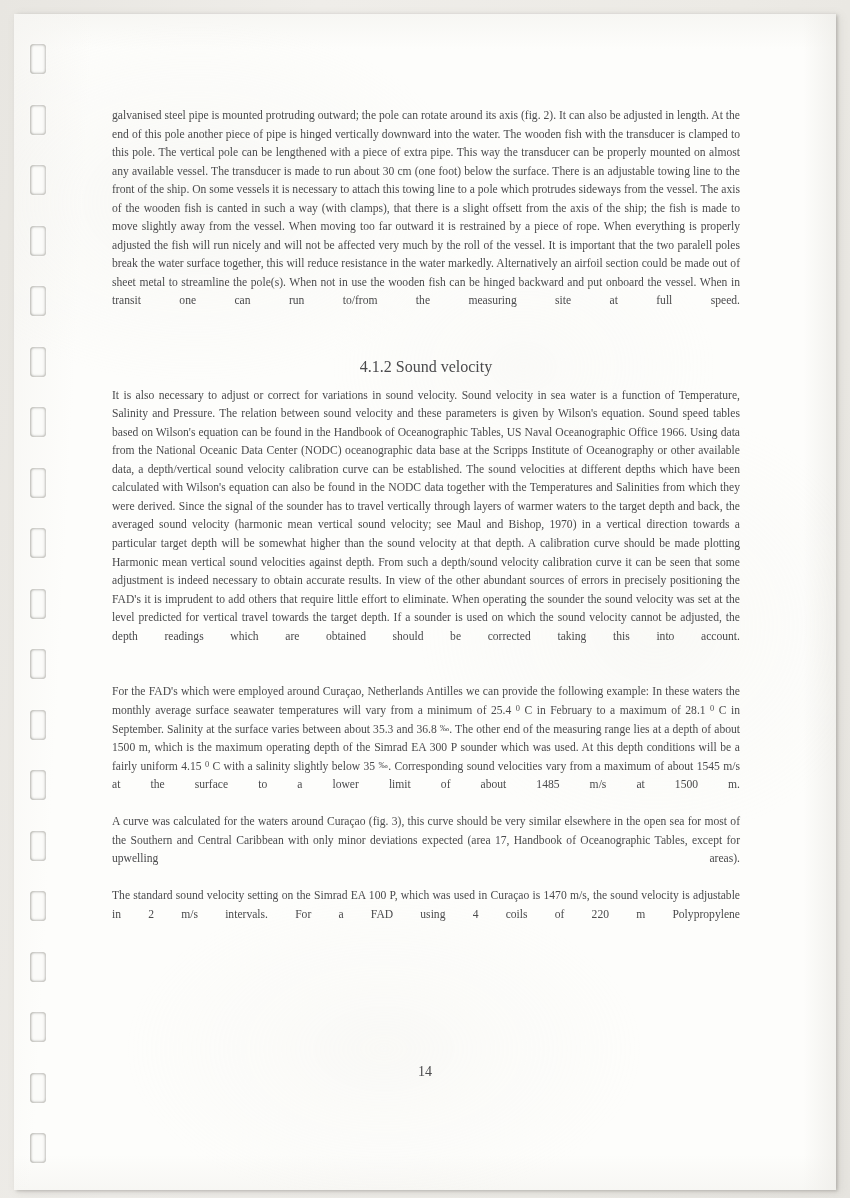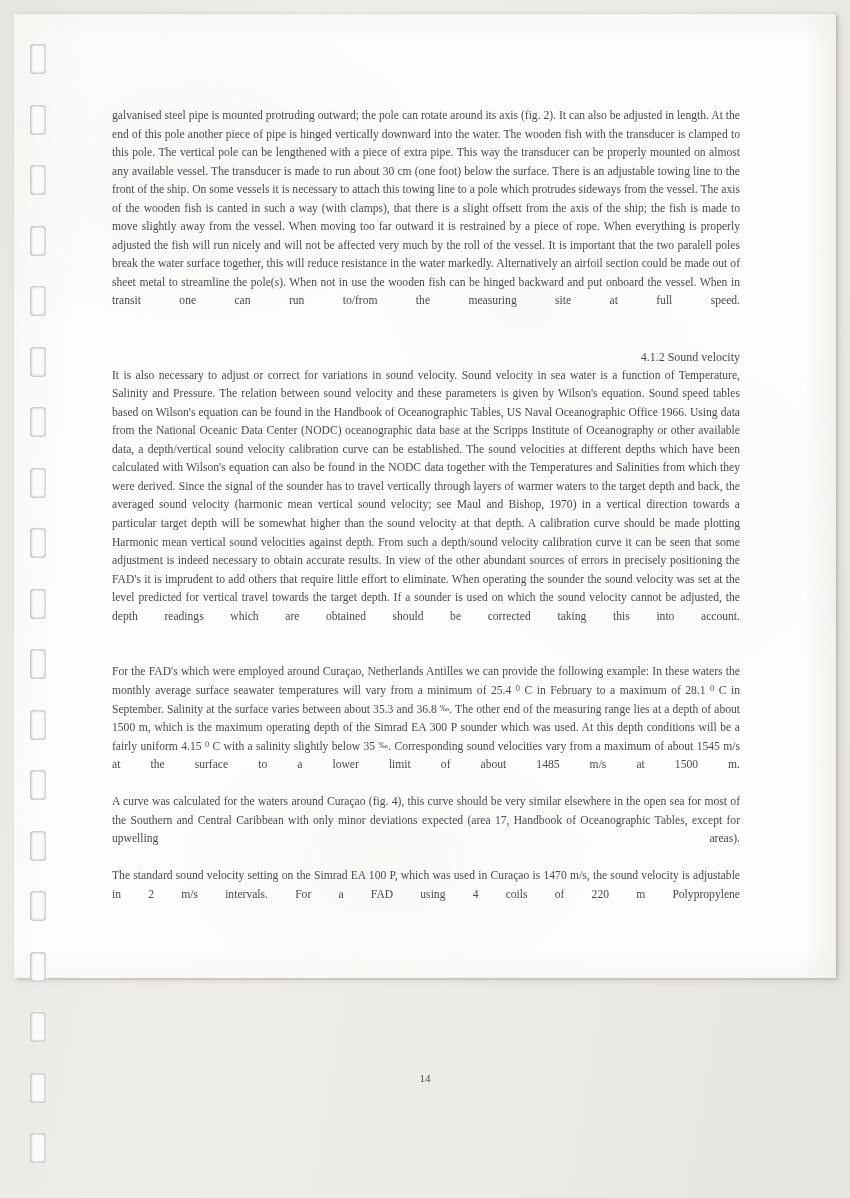--- a/index.html
+++ b/index.html
@@ -23,21 +23,21 @@
     background:
       linear-gradient(100deg, #e8e6e1 0%, #efedE9 30%, #eceae5 70%, #e6e4df 100%);
   }
 
   
   #paper {
     position: absolute;
     left: 14px;
     top: 14px;
     width: 822px;
-    height: 964px;
+    height: 1176px;
     background:
       linear-gradient(93deg,  rgba(246,245,242,0.85) 0%, rgba(255,255,255,0) 9%),
       linear-gradient(270deg, rgba(238,237,233,0.75) 0%, rgba(255,255,255,0) 4%),
       linear-gradient(180deg, rgba(243,242,238,0.6) 0%, rgba(255,255,255,0) 3%),
       linear-gradient(0deg,   rgba(243,242,238,0.55) 0%, rgba(255,255,255,0) 3%),
       #fdfdfb;
     box-shadow:
       1.5px 1px 3px rgba(120,118,112,0.40),
       3px 2px 9px rgba(120,118,112,0.16);
   }
@@ -92,25 +92,25 @@
   }
   .para {
     margin: 0;
     text-align: justify;
     text-justify: inter-word;
     hyphens: none;
   }
   .para-gap  { height: 18.55px; }
 
   .section-heading {
-    margin: 0;
-    font-size: 12px;
+    margin: 10px;
+    font-size: 16px;
     font-weight: normal;
     line-height: 18.55px;
-    text-align: right;
+    text-align: center;
   }
 
   
   .para:after {
     content: "";
     display: inline-block;
     width: 100%;
   }
 
   sup.deg {
@@ -125,23 +125,22 @@
     letter-spacing: -0.1px;
   }
 
   
   #page-number {
     position: absolute;
     left: 0;
     top: 1050px;
     width: 822px;
     text-align: center;
-    font-size: 11px;
+    font-size: 14px;
     color: #4a4a4c;
-    margin-top: 8px;
   }
 </style>
 </head>
 <body>
 
 <div id="scan-backdrop"></div>
 
 <div id="paper">
 
   <div id="paper-grain"></div>
@@ -175,21 +174,21 @@
     <div class="para-gap"></div>
 
     <h2 class="section-heading">4.1.2  Sound velocity</h2>
 
     <p class="para">It is also necessary to adjust or correct for variations in sound velocity. Sound velocity in sea water is a function of Temperature, Salinity and Pressure. The relation between sound velocity and these parameters is given by Wilson's equation. Sound speed tables based on Wilson's equation can be found in the Handbook of Oceanographic Tables, US Naval Oceanographic Office 1966. Using data from the National Oceanic Data Center (NODC) oceanographic data base at the Scripps Institute of Oceanography or other available data, a depth/vertical sound velocity calibration curve can be established. The sound velocities at different depths which have been calculated with Wilson's equation can also be found in the NODC data together with the Temperatures and Salinities from which they were derived. Since the signal of the sounder has to travel vertically through layers of warmer waters to the target depth and back, the averaged sound velocity (harmonic mean vertical sound velocity; see Maul and Bishop, 1970) in a vertical direction towards a particular target depth will be somewhat higher than the sound velocity at that depth. A calibration curve should be made plotting Harmonic mean vertical sound velocities against depth. From such a depth/sound velocity calibration curve it can be seen that some adjustment is indeed necessary to obtain accurate results. In view of the other abundant sources of errors in precisely positioning the FAD's it is imprudent to add others that require little effort to eliminate. When operating the sounder the sound velocity was set at the level predicted for vertical travel towards the target depth. If a sounder is used on which the sound velocity cannot be adjusted, the depth readings which are obtained should be corrected taking this into account.</p>
 
     <div class="para-gap"></div>
 
     <p class="para"><span>For the FAD's which were employed around Curaçao, Netherlands Antilles we can provide the following example: In these waters the monthly average surface seawater temperatures will vary from a minimum of 25.4 </span><sup class="deg">0</sup><span> C  in February to a maximum of 28.1 </span><sup class="deg">0</sup><span> C in September. Salinity at the surface varies between about 35.3 and 36.8 </span><span class="permille">‰</span><span>. The other end of the measuring range lies at a depth of about 1500 m, which is the maximum operating depth of the Simrad EA 300 P sounder which was used. At this depth conditions will be a fairly uniform 4.15 </span><sup class="deg">0</sup><span> C with a salinity slightly below 35 </span><span class="permille">‰</span><span>. Corresponding sound velocities vary from a maximum of about 1545 m/s at the surface to a lower limit of about 1485 m/s at 1500 m.</span></p>
 
-    <p class="para">A curve was calculated for the waters around Curaçao (fig. 4), this curve should be very similar elsewhere in the open sea for most of the Southern and Central Caribbean with only minor deviations expected (area 17, Handbook of Oceanographic Tables, except for upwelling areas).</p>
+    <p class="para">A curve was calculated for the waters around Curaçao (fig. 3), this curve should be very similar elsewhere in the open sea for most of the Southern and Central Caribbean with only minor deviations expected (area 17, Handbook of Oceanographic Tables, except for upwelling areas).</p>
 
     <p class="para">The standard sound velocity setting on the Simrad EA 100 P, which was used in Curaçao is 1470 m/s, the sound velocity is adjustable in 2 m/s intervals. For a FAD using 4 coils of 220 m Polypropylene</p>
 
   </div>
 
   <div id="page-number">14</div>
 
 </div>
 
 </body></html>

